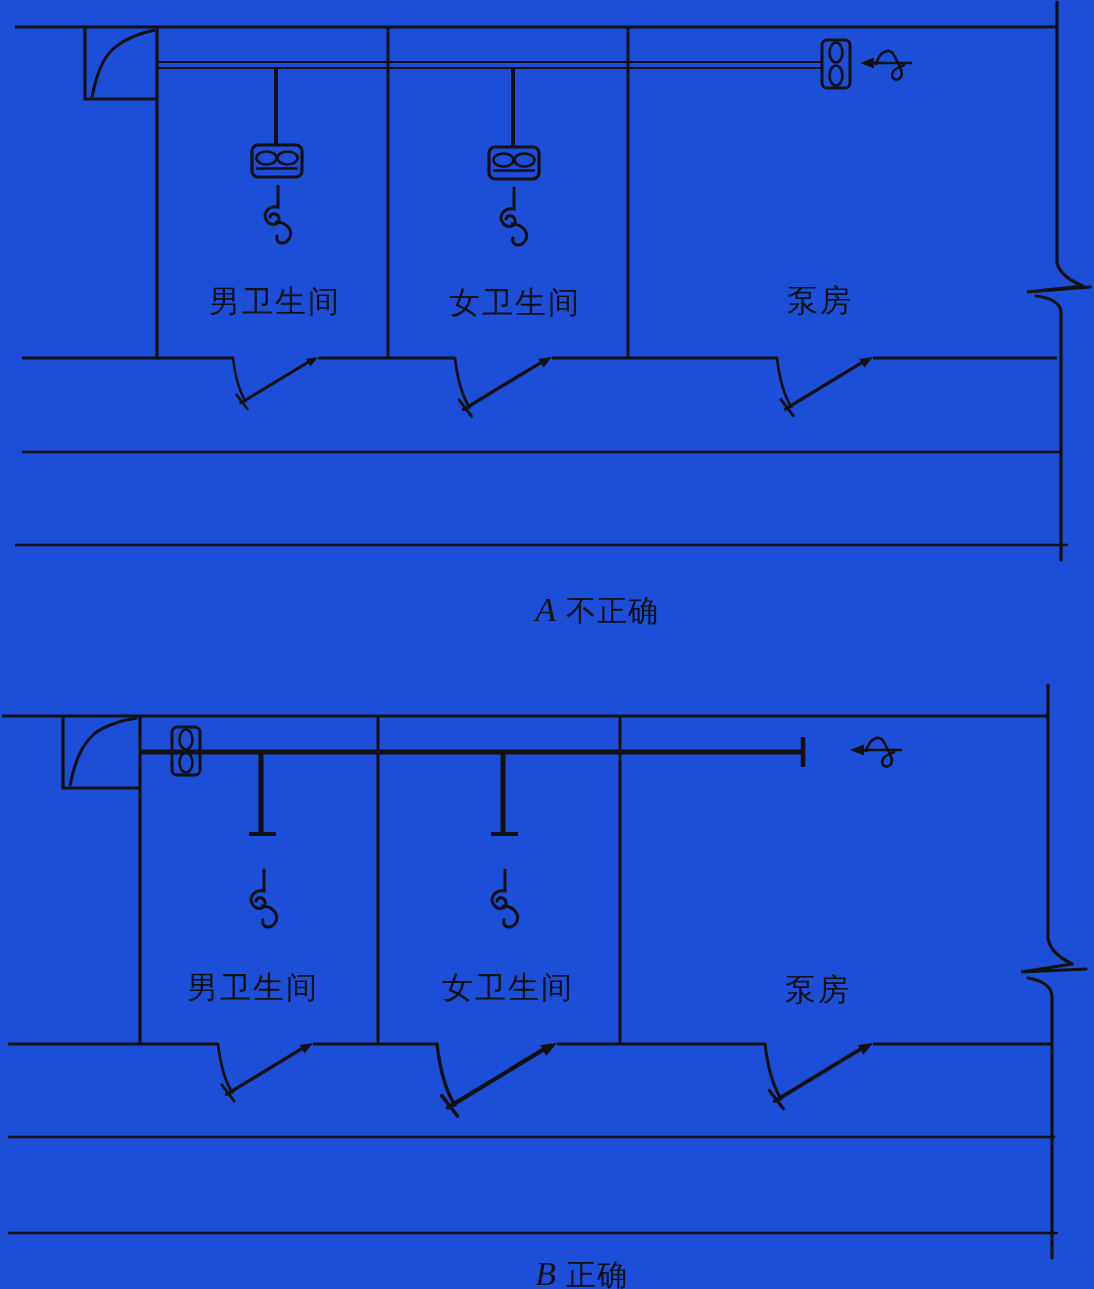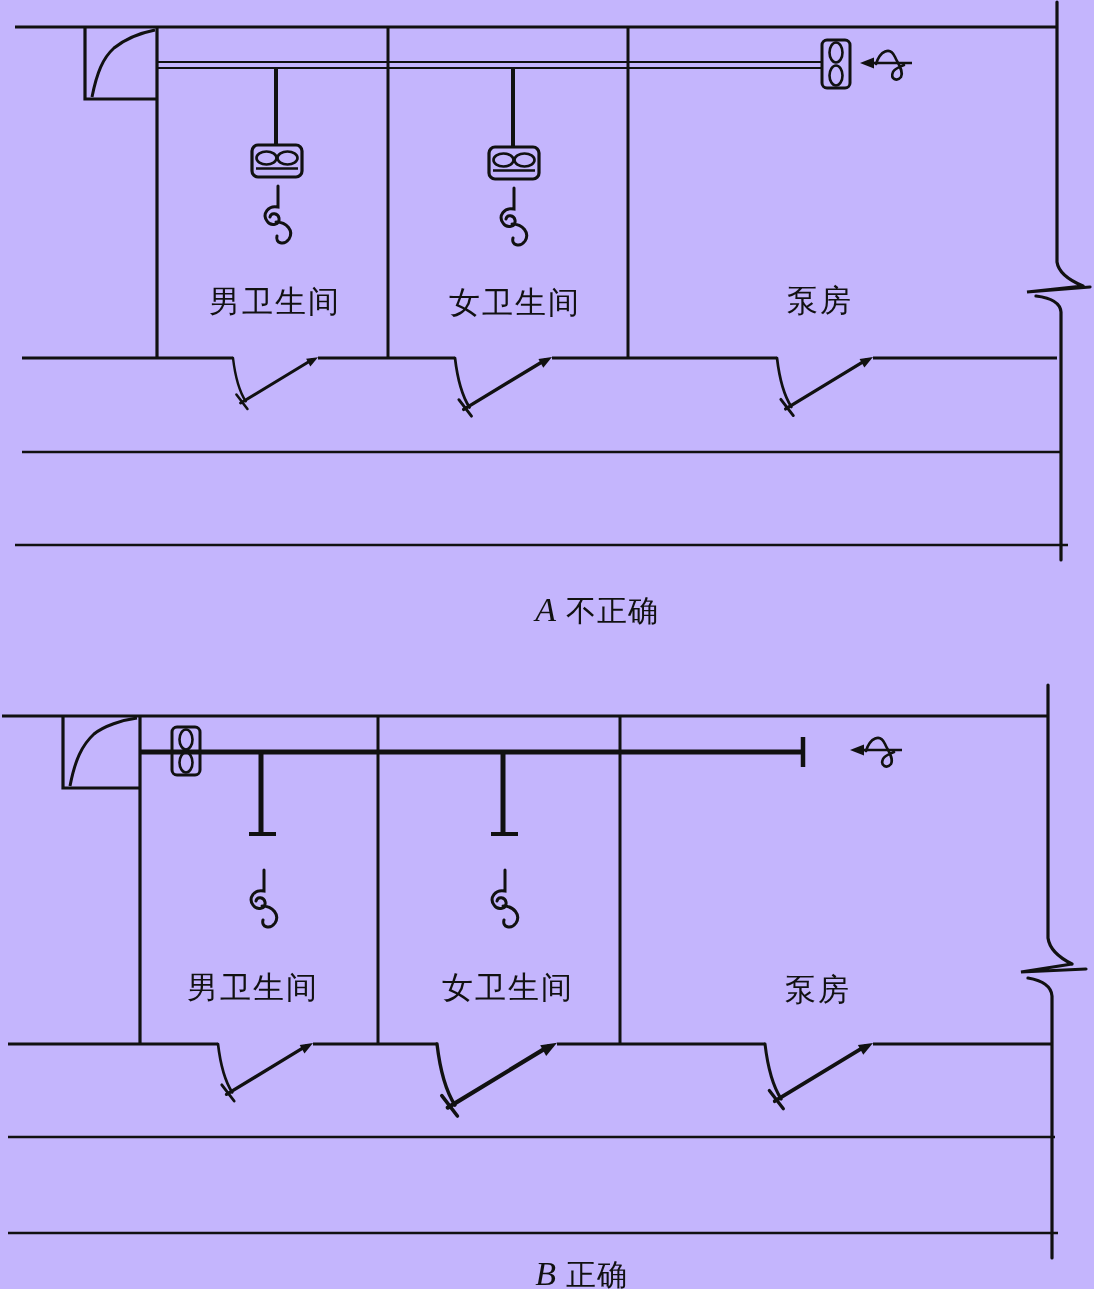--- a/index.html
+++ b/index.html
@@ -1,16 +1,16 @@
 <!DOCTYPE html>
 <html><head>
 <meta charset="utf-8">
 <style>
   html,body{margin:0;padding:0;background:#ffffff;}
-  .canvas{position:relative;width:1094px;height:1289px;background:#c4b5fd;overflow:hidden;
+  .canvas{position:relative;width:1094px;height:1289px;background:#1d4ed8;overflow:hidden;
           font-family:"Liberation Sans", sans-serif;}
   svg{display:block;}
   text{fill:#111111;}
   .room-label{font-size:31px;letter-spacing:2px;font-family:"Liberation Sans",sans-serif;}
   .caption-letter{font-size:34px;font-style:italic;font-family:"Liberation Serif",serif;}
   .caption-text{font-size:30px;letter-spacing:1px;font-family:"Liberation Sans",sans-serif;}
 </style>
 </head>
 <body>
 

